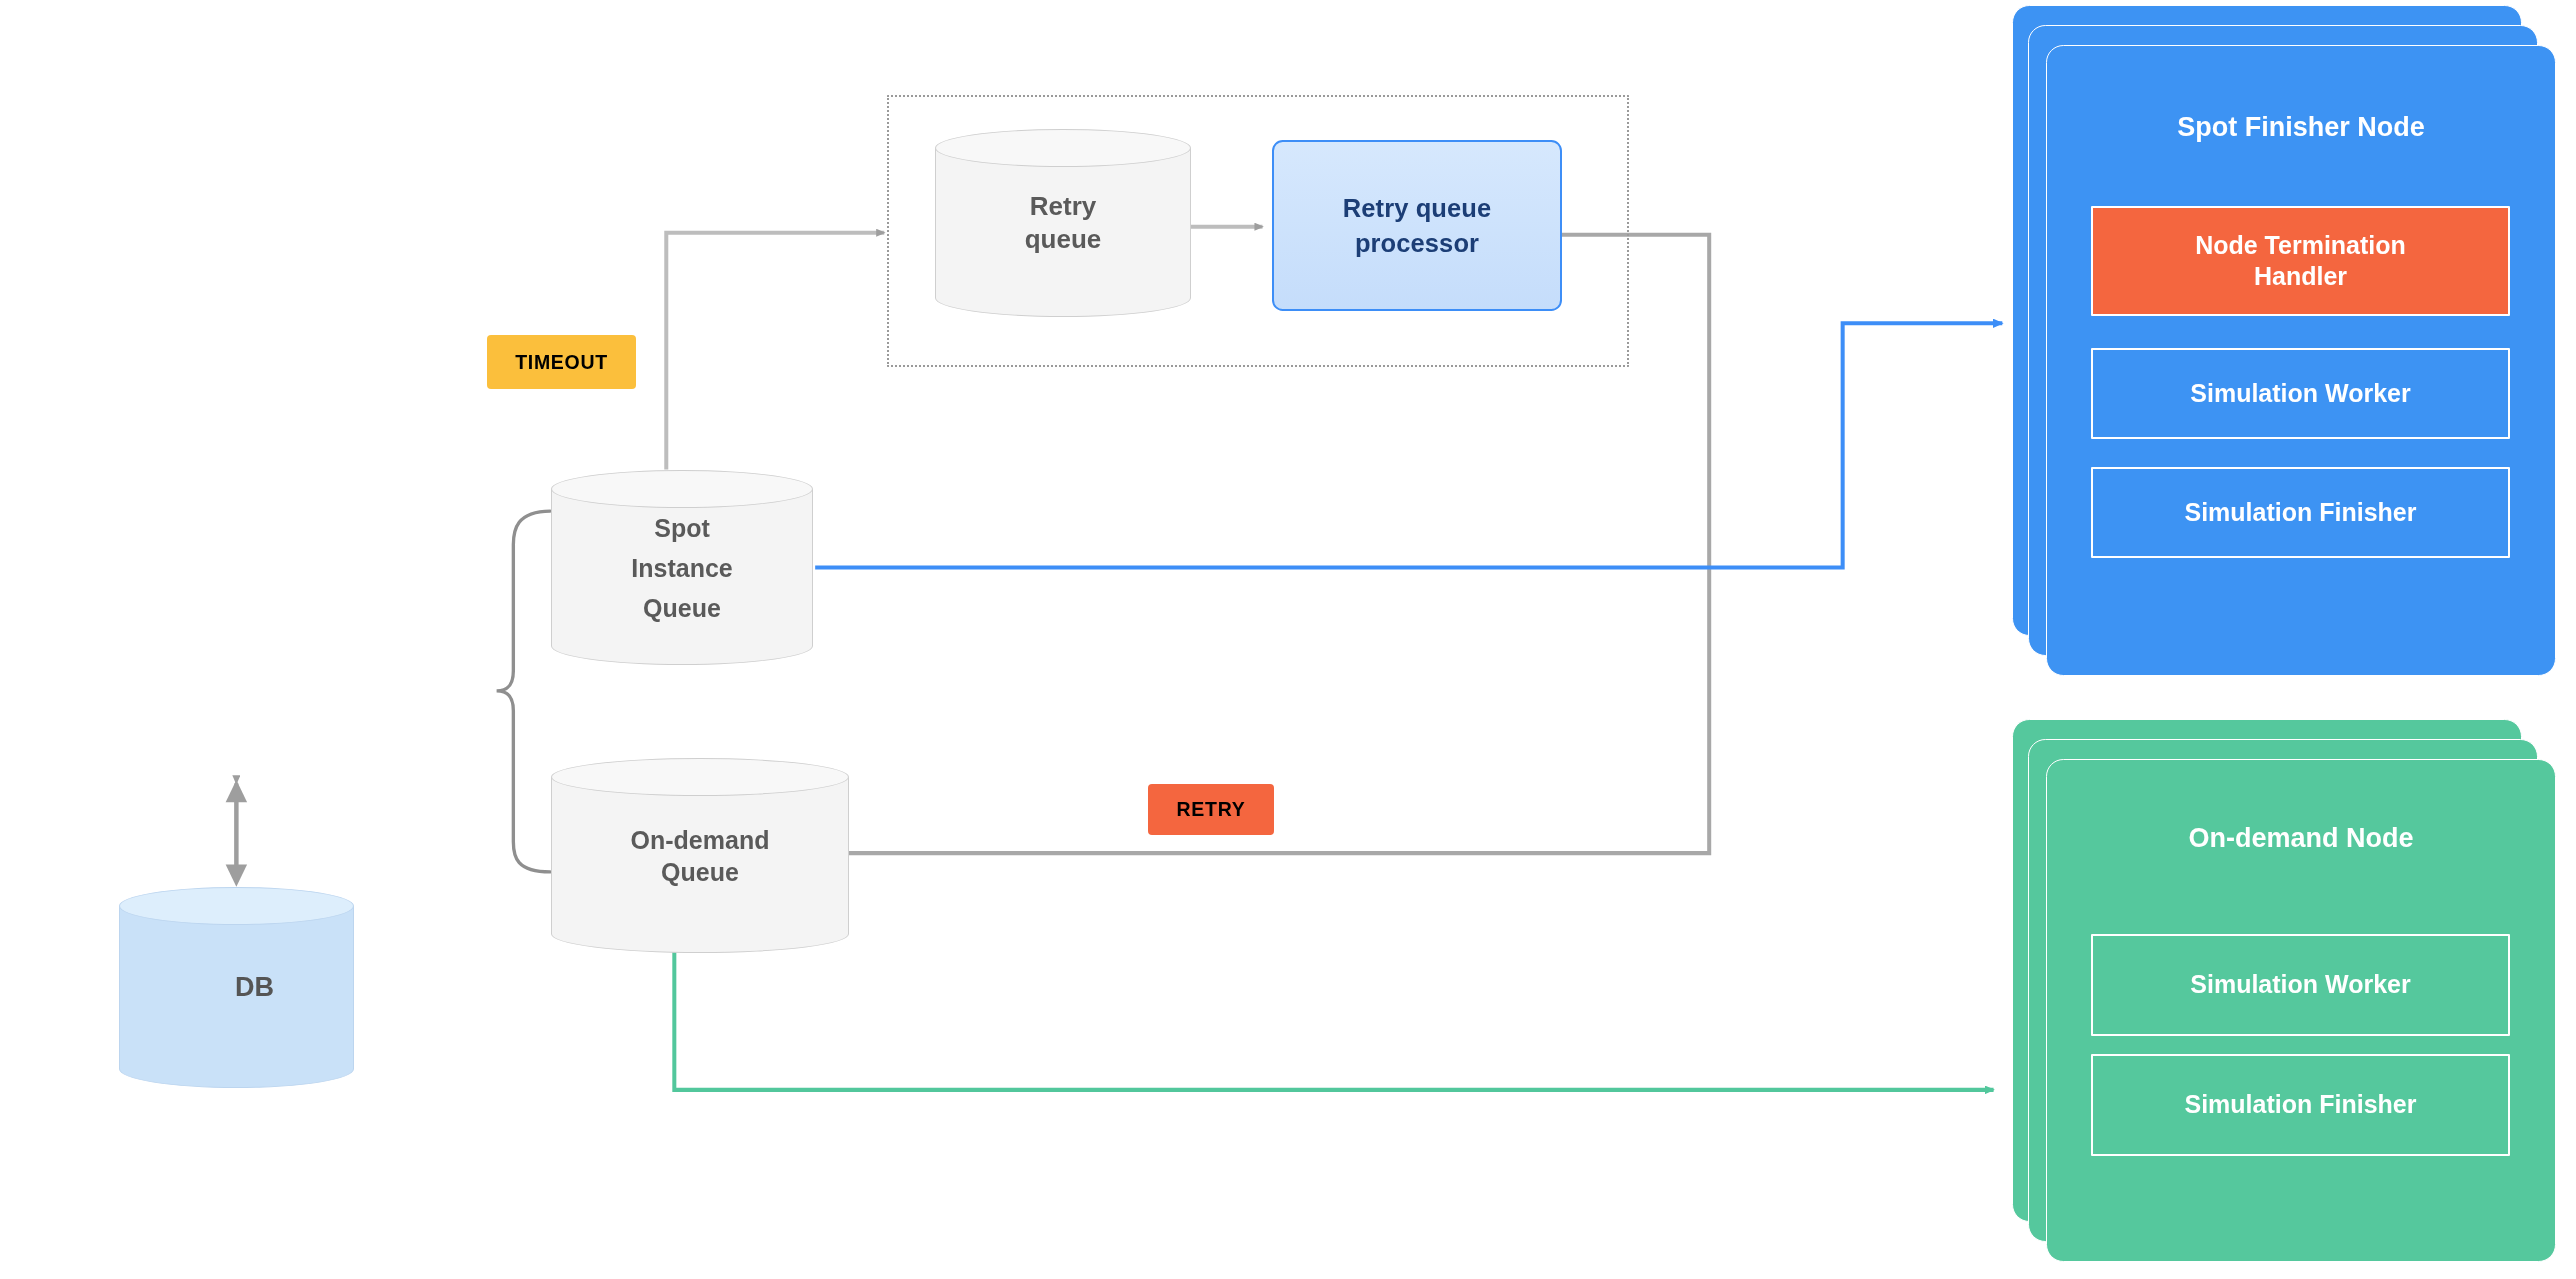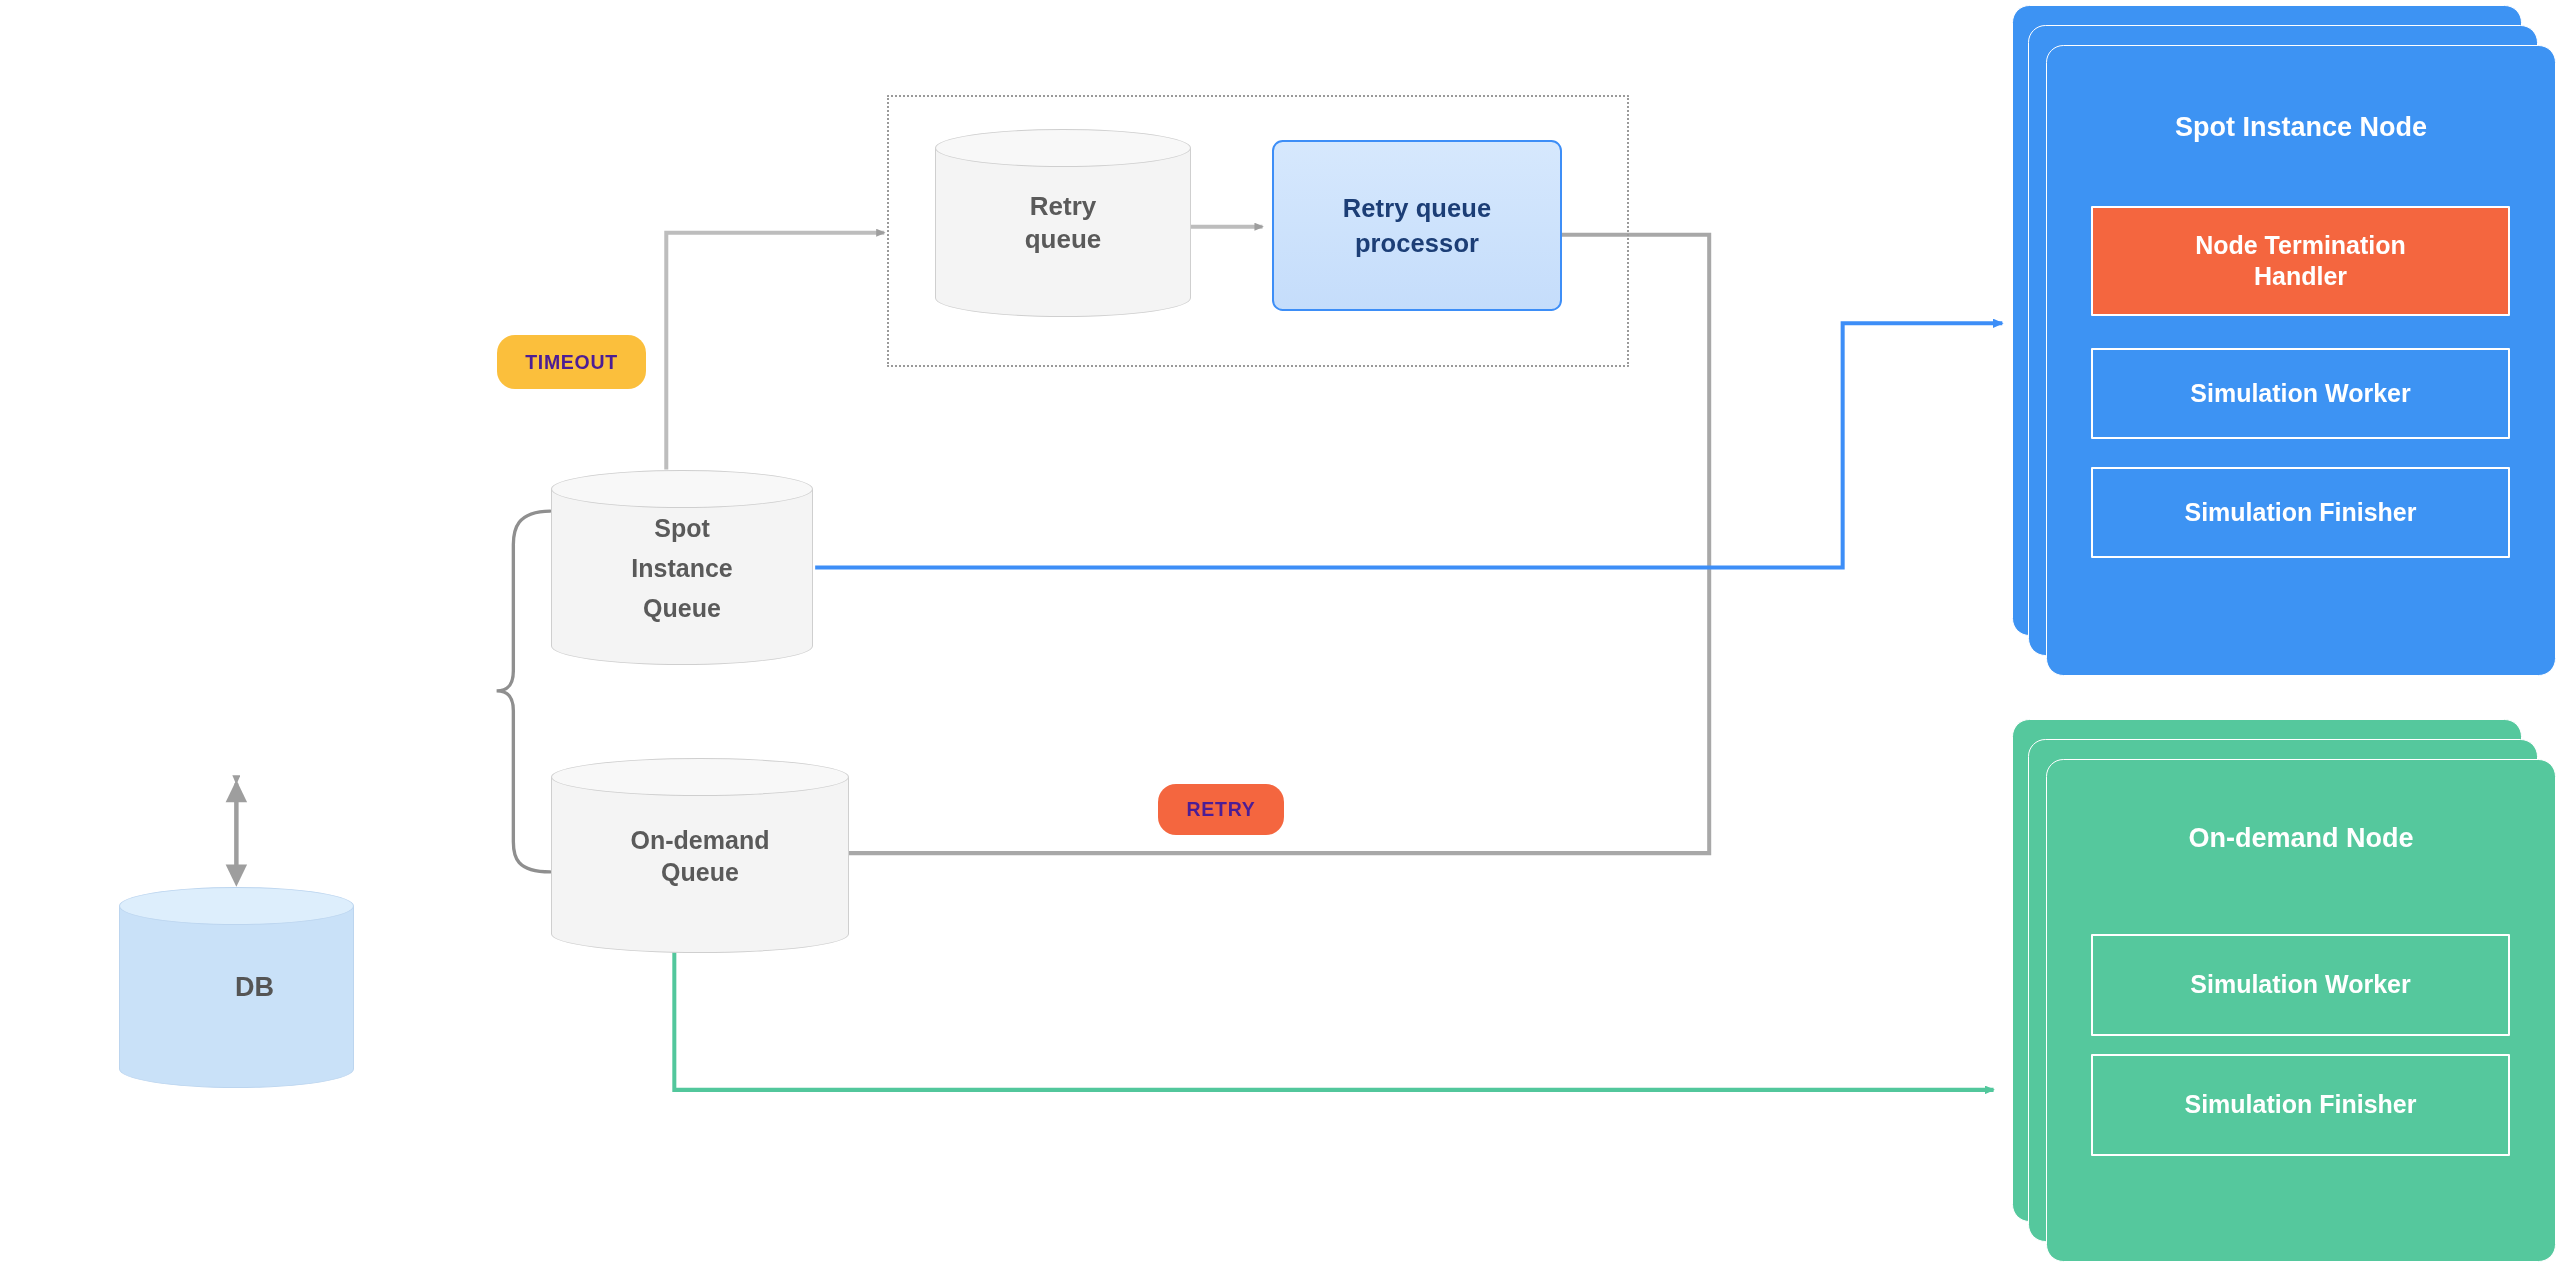--- a/index.html
+++ b/index.html
@@ -68,23 +68,23 @@
   .dotted-group {
     position: absolute;
     border: 2px dotted #9a9a9a;
     border-radius: 1.3px;
     background: transparent;
   }
 
   
   .badge {
     position: absolute;
-    border-radius: 18px;
-    display: flex; align-items: center; justify-content: center;
-    color: #4c1d95; font-weight: bold; letter-spacing: 0.7px; margin-left: 10px;
+    border-radius: 4px;
+    display: flex; align-items: center; justify-content: center;
+    color: #000000; font-weight: bold; letter-spacing: 0.7px;
   }
   .badge.timeout { background: #fbbf3c; }
   .badge.retry   { background: #f4663f; }
 
   
   .stack { position: absolute; }
   .stack .layer {
     position: absolute;
     border-radius: 17.4px;
     border: 1.3px solid #ffffff;
@@ -220,21 +220,21 @@
   <div class="badge retry" style="left:1148px; top:784px; width:126px; height:51px; font-size:19.5px;">
     <span>RETRY</span>
   </div>
 
   <div class="stack spot" style="left:2012px; top:5.4px; width:564px; height:684px;">
     <div class="layer" style="left:0px; top:0px; width:510px; height:631px;"></div>
     <div class="layer" style="left:16px; top:20px; width:510px; height:631px;"></div>
     <div class="layer front" style="left:34px; top:40px; width:510px; height:631px;"></div>
 
     <div class="card-title" style="left:34px; top:107px; width:510px; font-size:27px;">
-      <span>Spot Instance Node</span>
+      <span>Spot Finisher Node</span>
     </div>
 
     <div class="inner-box warn" style="left:79px; top:201px; width:419px; height:110px; font-size:25px; flex-direction:column;">
       <span>Node Termination</span>
       <span>Handler</span>
     </div>
 
     <div class="inner-box" style="left:79px; top:343px; width:419px; height:91px; font-size:25px;">
       <span>Simulation Worker</span>
     </div>

